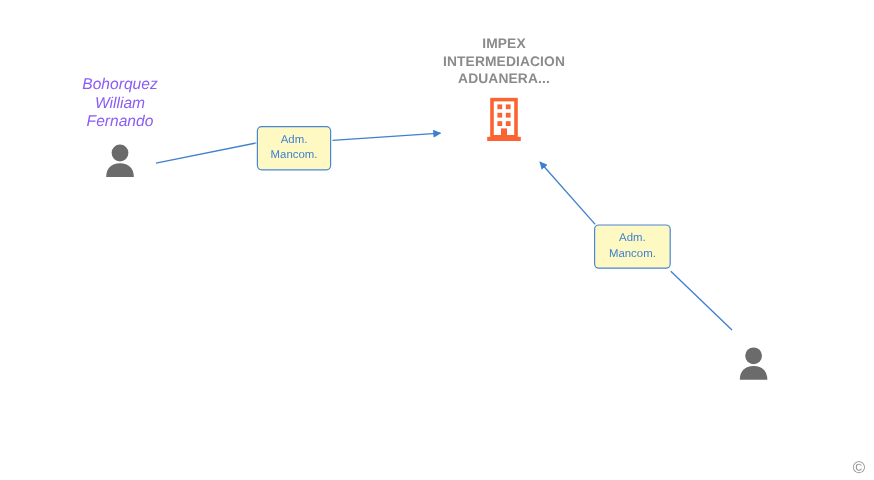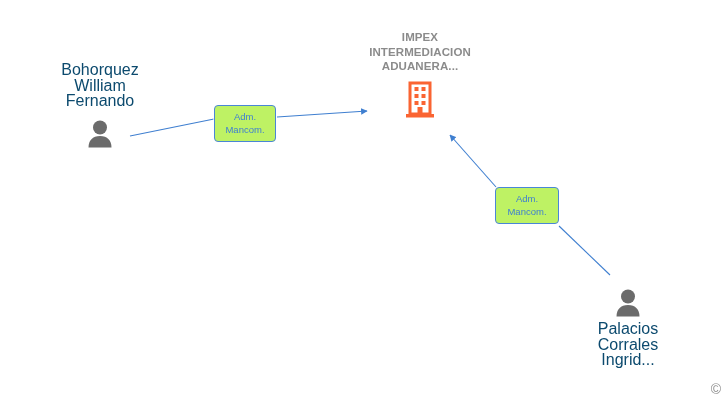--- a/index.html
+++ b/index.html
@@ -59,24 +59,25 @@
     justify-content: center;
   }
 
   
   .person-node {
     position: absolute;
     width: 150px;
     text-align: center;
   }
   .person-name {
-    font-size: 16px;
-    color: #0c4a6e;
+    font-size: 13px;
+    color: #8b5cf6;
     line-height: 15.5px;
     white-space: pre-line;
+    font-style: italic;
   }
   .person-icon-wrap {
     height: 36px;
     display: flex;
     align-items: flex-end;
     justify-content: center;
   }
 
   #person-left {
     left: 25px;
@@ -93,21 +94,21 @@
   #person-right .person-name {
     margin-top: 3px;
   }
 
   
   .relation-chip {
     position: absolute;
     box-sizing: border-box;
     border: 1px solid #4a86d6;
     border-radius: 4px;
-    background: #bef264;
+    background: #fef9c3;
     color: #3f7fd0;
     font-size: 9.5px;
     line-height: 13px;
     text-align: center;
     padding: 4px 6px 5px 6px;
     white-space: pre-line;
     box-shadow: 0 0 0 1px rgba(255,255,255,0.6);
   }
   #chip-left {
     left: 214px;
@@ -207,23 +208,20 @@
     </div>
   </div>
 
   <div class="person-node" id="person-right">
     <div class="person-icon-wrap">
       <svg width="28" height="30" viewBox="0 0 28 30" xmlns="http://www.w3.org/2000/svg">
         <circle cx="14" cy="8.5" r="7" fill="#6b6b6b"></circle>
         <path d="M 14 17 C 21.5 17 25.5 21.5 25.5 28.5 L 2.5 28.5 C 2.5 21.5 6.5 17 14 17 Z" fill="#6b6b6b"></path>
       </svg>
     </div>
-    <div class="person-name">Palacios
-Corrales
-Ingrid...</div>
   </div>
 
   <div class="relation-chip" id="chip-left">Adm.
 Mancom.</div>
 
   <div class="relation-chip" id="chip-right">Adm.
 Mancom.</div>
 
   <div class="watermark">
     <span class="wm-copy">©</span>

